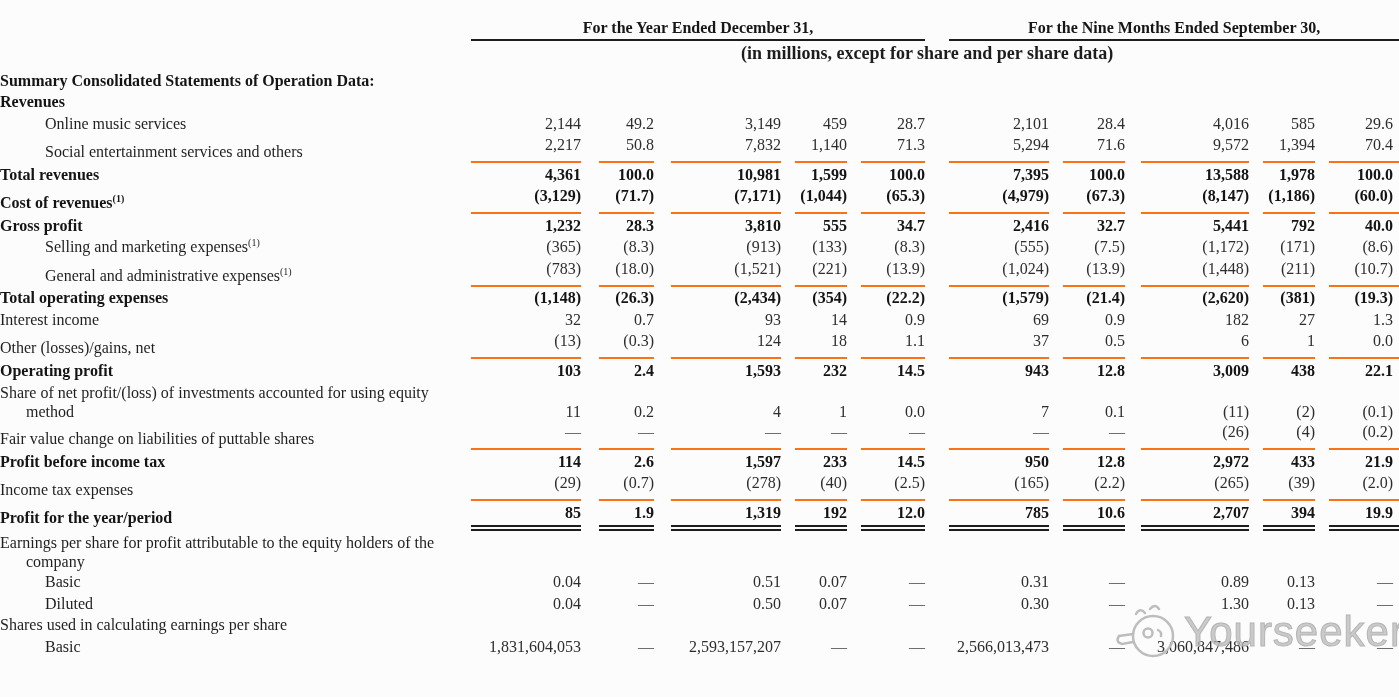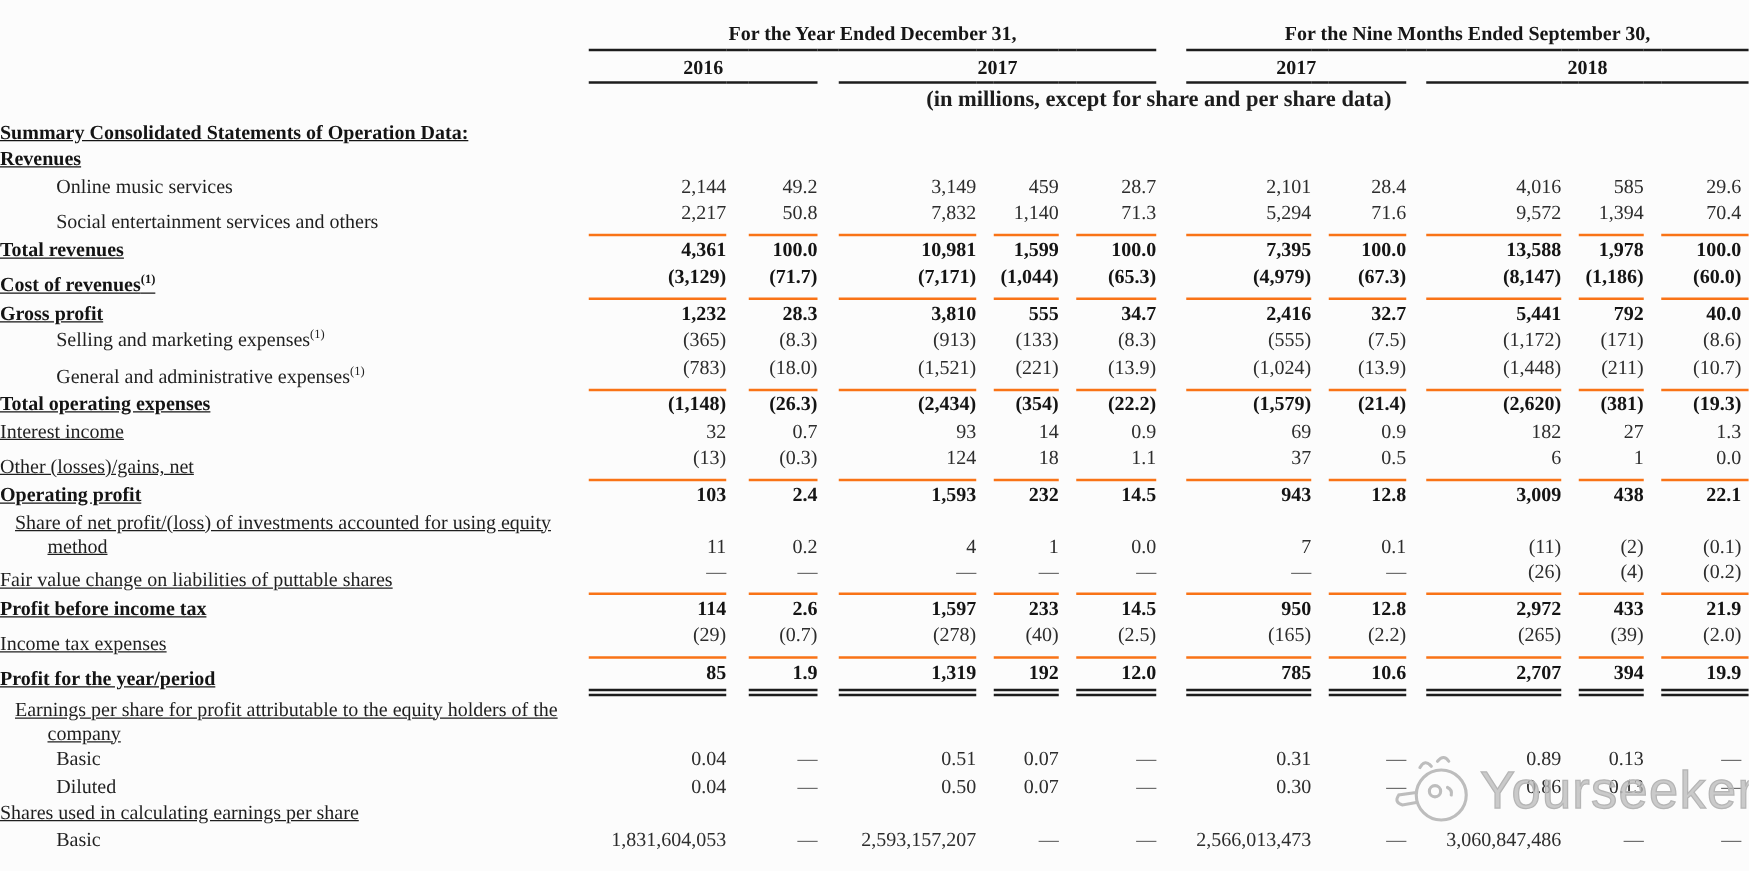--- a/index.html
+++ b/index.html
@@ -49,25 +49,25 @@
   thead .note {
     text-align: center;
     font-weight: bold;
     font-size: 18px;
     color: #1d1d1d;
     height: 20px;
     padding-top: 2px;
   }
   
   tbody td { height: 21.5px; line-height: 20px; color: #2d2d2d; }
-  tbody tr.two td { height: 40px; line-height: 19px; padding-left: 12px; }
+  tbody tr.two td { height: 40px; line-height: 19px; }
   td.lbl { text-align: left; color: #1f1f1f; }
   td.lbl .cont { padding-left: 26px; }
   td.lbl sup { font-size: 10px; line-height: 0; vertical-align: super; }
-  .ind0 { padding-left: 0; text-decoration: underline; }
+  .ind0 { padding-left: 0; }
   .ind1 { padding-left: 45px; }
   td.v { text-align: right; }
   td.v.c9 { padding-right: 6px; }
   td.v.dash { color: #555; }
   tr.bold td { font-weight: bold; color: #141414; }
   tr.rule-s td.v { border-bottom: 2px solid #f97316; padding-bottom: 6px; }
   tr.rule-d td.v { border-bottom: 6px double #1d1d1d; padding-bottom: 2px; }
   tr.first td { padding-top: 5px; }
   td.gap { }
   
@@ -115,31 +115,20 @@
   <thead>
     <tr>
       <td class="lbl"></td>
       <td class="gap"></td>
       <th class="grp" colspan="9">For the Year Ended December 31,</th>
       <td class="gap"></td>
       <th class="grp" colspan="9">For the Nine Months Ended September 30,</th>
     </tr>
     <tr>
       <td class="lbl"></td>
-      <td class="gap"></td>
-      <th class="yr" colspan="3">2016</th>
-      <td class="gap"></td>
-      <th class="yr" colspan="5">2017</th>
-      <td class="gap"></td>
-      <th class="yr" colspan="3">2017</th>
-      <td class="gap"></td>
-      <th class="yr" colspan="5">2018</th>
-    </tr>
-    <tr>
-      <td class="lbl"></td>
       <td class="note" colspan="20">(in millions, except for share and per share data)</td>
     </tr>
   </thead>
   <tbody>
       <tr class="bold first">
         <td class="lbl ind0"><span>Summary Consolidated Statements of Operation Data:</span></td>
         <td class="gap"></td>
         <td class="v c0"></td>
         <td class="gap"></td>
         <td class="v c1"></td>
@@ -607,21 +596,21 @@
         <td class="v c2">0.50</td>
         <td class="gap"></td>
         <td class="v c3">0.07</td>
         <td class="gap"></td>
         <td class="v c4 dash">—</td>
         <td class="gap"></td>
         <td class="v c5">0.30</td>
         <td class="gap"></td>
         <td class="v c6 dash">—</td>
         <td class="gap"></td>
-        <td class="v c7">0.86</td>
+        <td class="v c7">1.30</td>
         <td class="gap"></td>
         <td class="v c8">0.13</td>
         <td class="gap"></td>
         <td class="v c9 dash">—</td>
       </tr>
       <tr>
         <td class="lbl ind0"><span>Shares used in calculating earnings per share</span></td>
         <td class="gap"></td>
         <td class="v c0"></td>
         <td class="gap"></td>

